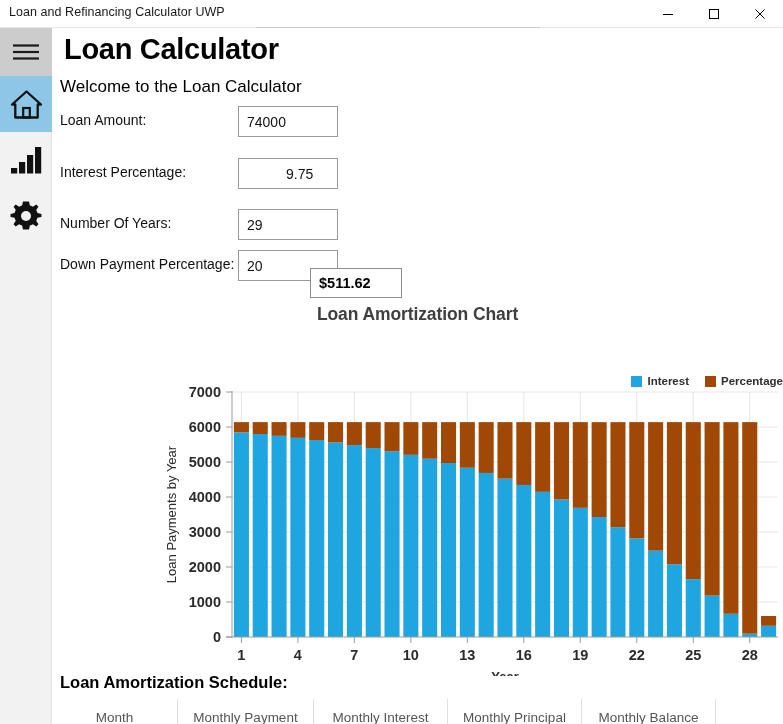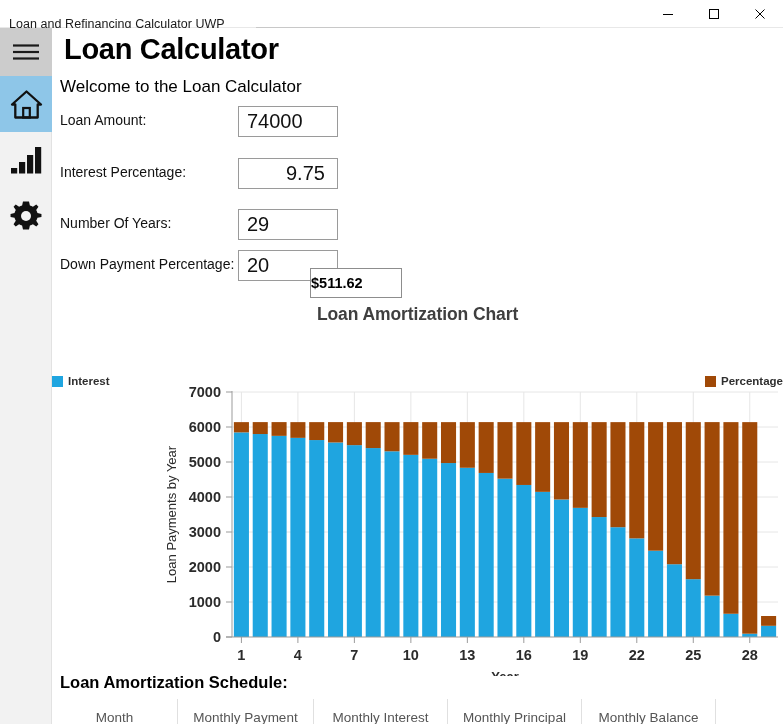--- a/index.html
+++ b/index.html
@@ -17,21 +17,20 @@
     position: absolute; top: 0; left: 0;
     width: 783px; height: 28px;
     background: #ffffff;
     border-bottom: 1px solid #e8e8e8;
   }
   #window-title-text {
     position: absolute; left: 9px; top: 5px;
     font-size: 12.5px; color: #1a1a1a;
     letter-spacing: 0.05px;
     white-space: nowrap;
-    margin-top: 12px;
   }
   .win-btn {
     position: absolute; top: 0; height: 28px; width: 46px;
     display: flex; align-items: center; justify-content: center;
     color: #000;
   }
   #win-minimize { right: 92px; }
   #win-maximize { right: 46px; }
   #win-close    { right: 0px; }
   .win-btn svg { display: block; }
@@ -104,21 +103,21 @@
     position: absolute; left: 0; top: 6px;
     font-size: 14px; color: #111;
     white-space: nowrap;
   }
   .form-input {
     position: absolute; left: 180px; top: 0;
     width: 100px; height: 31px;
     border: 1px solid #9a9a9a;
     background: #fff;
     font-family: "Liberation Sans", sans-serif;
-    font-size: 20px; color: #111;
+    font-size: 14px; color: #111;
     padding: 0 8px;
     outline: none;
   }
   #row-loan-amount   { top: 78px; }
   #row-interest-pct  { top: 120px; }
   #row-num-years     { top: 152px; }
   #row-down-pct      { top: 194px; }
   #row-loan-amount .form-input  { left: 178px; width: 100px; }
   #row-interest-pct .form-input { left: 178px; width: 100px; top: 10px; padding-left: 47px; }
   #row-num-years .form-input    { left: 178px; width: 100px; top: 29px; }
@@ -133,38 +132,39 @@
     font-family: "Liberation Sans", sans-serif;
     font-size: 13.5px; font-weight: bold; color: #000;
     cursor: pointer;
   }
   #monthly-payment-output {
     position: absolute; left: 258px; top: 240px;
     width: 92px; height: 30px;
     border: 1px solid #8d8d8d;
     background: #fff;
     display: flex; align-items: center;
+    padding-left: 8px;
     font-size: 14.5px; font-weight: bold; color: #000;
   }
 
   
   #chart-block {
     position: absolute; left: 0px; top: 276px;
     width: 731px; height: 372px;
   }
   #chart-title {
     position: absolute; left: 0; top: 0; width: 731px;
     text-align: center;
     font-size: 17.5px; font-weight: bold; color: #3f3f3f;
     letter-spacing: -0.1px;
   }
   #chart-legend {
     position: absolute; left: 0; top: 71px; width: 731px;
-    display: flex; align-items: center; justify-content: space-between;
-    gap: 27px;
+    display: flex; align-items: center; justify-content: flex-end;
+    gap: 16px;
   }
   .legend-entry { display: flex; align-items: center; gap: 5px; }
   .legend-swatch { width: 11px; height: 11px; display: block; }
   .legend-label { font-size: 11.5px; font-weight: bold; color: #2f2f2f; }
 
   #chart-svg { position: absolute; left: 0; top: 0; }
 
   
   #schedule-heading {
     position: absolute; left: 8px; top: 645px;

